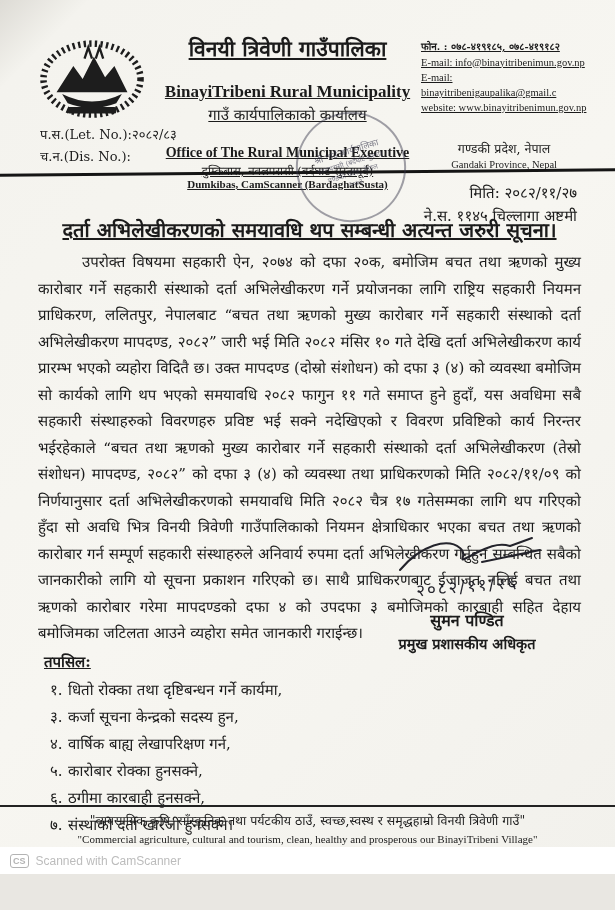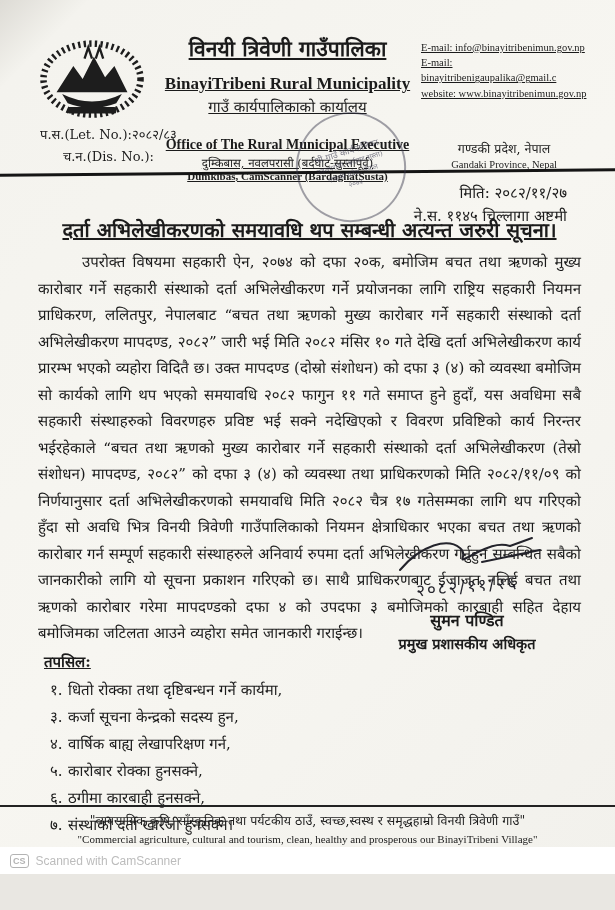--- a/index.html
+++ b/index.html
@@ -12,45 +12,45 @@
   .scan{
     position:relative;width:615px;height:874px;
     background:linear-gradient(135deg,#dddbd5 0%,#f4f3ee 6%,#f7f6f1 50%,#f2f1ec 100%);
     text-decoration:underline;
   }
   
   .header{display:flex;padding:34px 26px 0 36px;}
   .emblem-wrap{width:118px;flex:0 0 118px;padding-top:4px;}
   .head-center{flex:1;text-align:center;line-height:1.25;margin-top:2px;}
   .np-title{font-size:21px;font-weight:bold;font-family:"DejaVu Serif",serif;}
-  .en-title{font-size:17px;font-weight:bold;font-family:"Liberation Serif",serif;margin-top:11px;}
+  .en-title{font-size:17px;font-weight:bold;font-family:"Liberation Serif",serif;margin-top:19px;}
   .office-np{font-size:15px;font-family:"DejaVu Serif",serif;margin-top:3px;text-align:center;}
   .office-en{font-size:14px;font-weight:bold;font-family:"Liberation Serif",serif;margin-top:20px;text-align:center;}
   .addr-np{font-size:11.5px;font-family:"DejaVu Serif",serif;margin-top:2px;}
   .addr-en{font-size:11px;font-weight:bold;font-family:"Liberation Serif",serif;}
   .head-right{width:168px;flex:0 0 168px;text-align:left;line-height:1.45;padding-top:6px;}
   .phone{font-size:10px;font-weight:bold;font-family:"DejaVu Serif",serif;}
   .contact{font-size:10.5px;font-family:"Liberation Serif",serif;}
   .province-block{position:absolute;right:58px;top:140px;text-align:center;line-height:1.4;}
   .province-np{font-size:12.5px;font-family:"DejaVu Serif",serif;}
   .province-en{font-size:10.5px;font-family:"Liberation Serif",serif;}
-  .ref-block{position:absolute;left:40px;top:124px;font-size:13px;font-family:"DejaVu Serif",serif;line-height:1.7;text-align:center;}
+  .ref-block{position:absolute;left:40px;top:124px;font-size:13px;font-family:"DejaVu Serif",serif;line-height:1.7;}
   .rule-thick{position:absolute;left:0;right:0;top:171px;height:3px;background:#151515;transform:rotate(-0.5deg);}
   
   .stamp{
     position:absolute;left:296px;top:112px;width:106px;height:106px;
     border:2px solid rgba(50,50,72,.45);border-radius:50%;
     transform:rotate(-17deg);
     display:flex;flex-direction:column;align-items:center;justify-content:center;
     color:rgba(50,50,72,.62);font-size:7px;line-height:1.5;text-align:center;
     font-family:"DejaVu Serif",serif;pointer-events:none;
   }
   .stamp .big{font-size:9px;}
   
-  .date-block{position:absolute;right:48px;top:182px;text-align:right;font-size:15px;
+  .date-block{position:absolute;right:38px;top:182px;text-align:right;font-size:15px;
     font-family:"DejaVu Serif",serif;line-height:1.55;}
   .content{position:absolute;left:38px;right:34px;top:216px;}
   .subject{text-align:center;font-size:20px;font-weight:bold;font-family:"DejaVu Serif",serif;
     text-decoration:underline;margin-bottom:6px;}
   .body-par{font-size:15px;line-height:26.5px;text-align:justify;text-indent:44px;
     font-family:"DejaVu Serif",serif;}
   .schedule-head{font-size:15px;font-weight:bold;text-decoration:underline;
     font-family:"DejaVu Serif",serif;margin:4px 0 6px 6px;}
   .schedule{list-style:none;margin:0;padding:0 0 0 12px;font-family:"DejaVu Serif",serif;}
   .schedule li{font-size:15px;line-height:27px;}
@@ -92,20 +92,21 @@
     </div>
     <div class="head-center">
       <div class="np-title">विनयी त्रिवेणी गाउँपालिका</div>
       <div class="en-title">BinayiTribeni Rural Municipality</div>
       <div class="office-np">गाउँ कार्यपालिकाको कार्यालय</div>
       <div class="office-en">Office of The Rural Municipal Executive</div>
       <div class="addr-np">दुम्किबास, नवलपरासी (बर्दघाट-सुस्तापूर्व)</div>
       <div class="addr-en">Dumkibas, CamScanner (BardaghatSusta)</div>
     </div>
     <div class="head-right">
+      <div class="phone">फोन. : ०७८-४१९१८५, ०७८-४१९१८२</div>
       <div class="contact">E-mail: info@binayitribenimun.gov.np</div>
       <div class="contact">E-mail: binayitribenigaupalika@gmail.c</div>
       <div class="contact">website: www.binayitribenimun.gov.np</div>
     </div>
   </div>
 
   <div class="province-block">
     <div class="province-np">गण्डकी प्रदेश, नेपाल</div>
     <div class="province-en">Gandaki Province, Nepal</div>
   </div>

